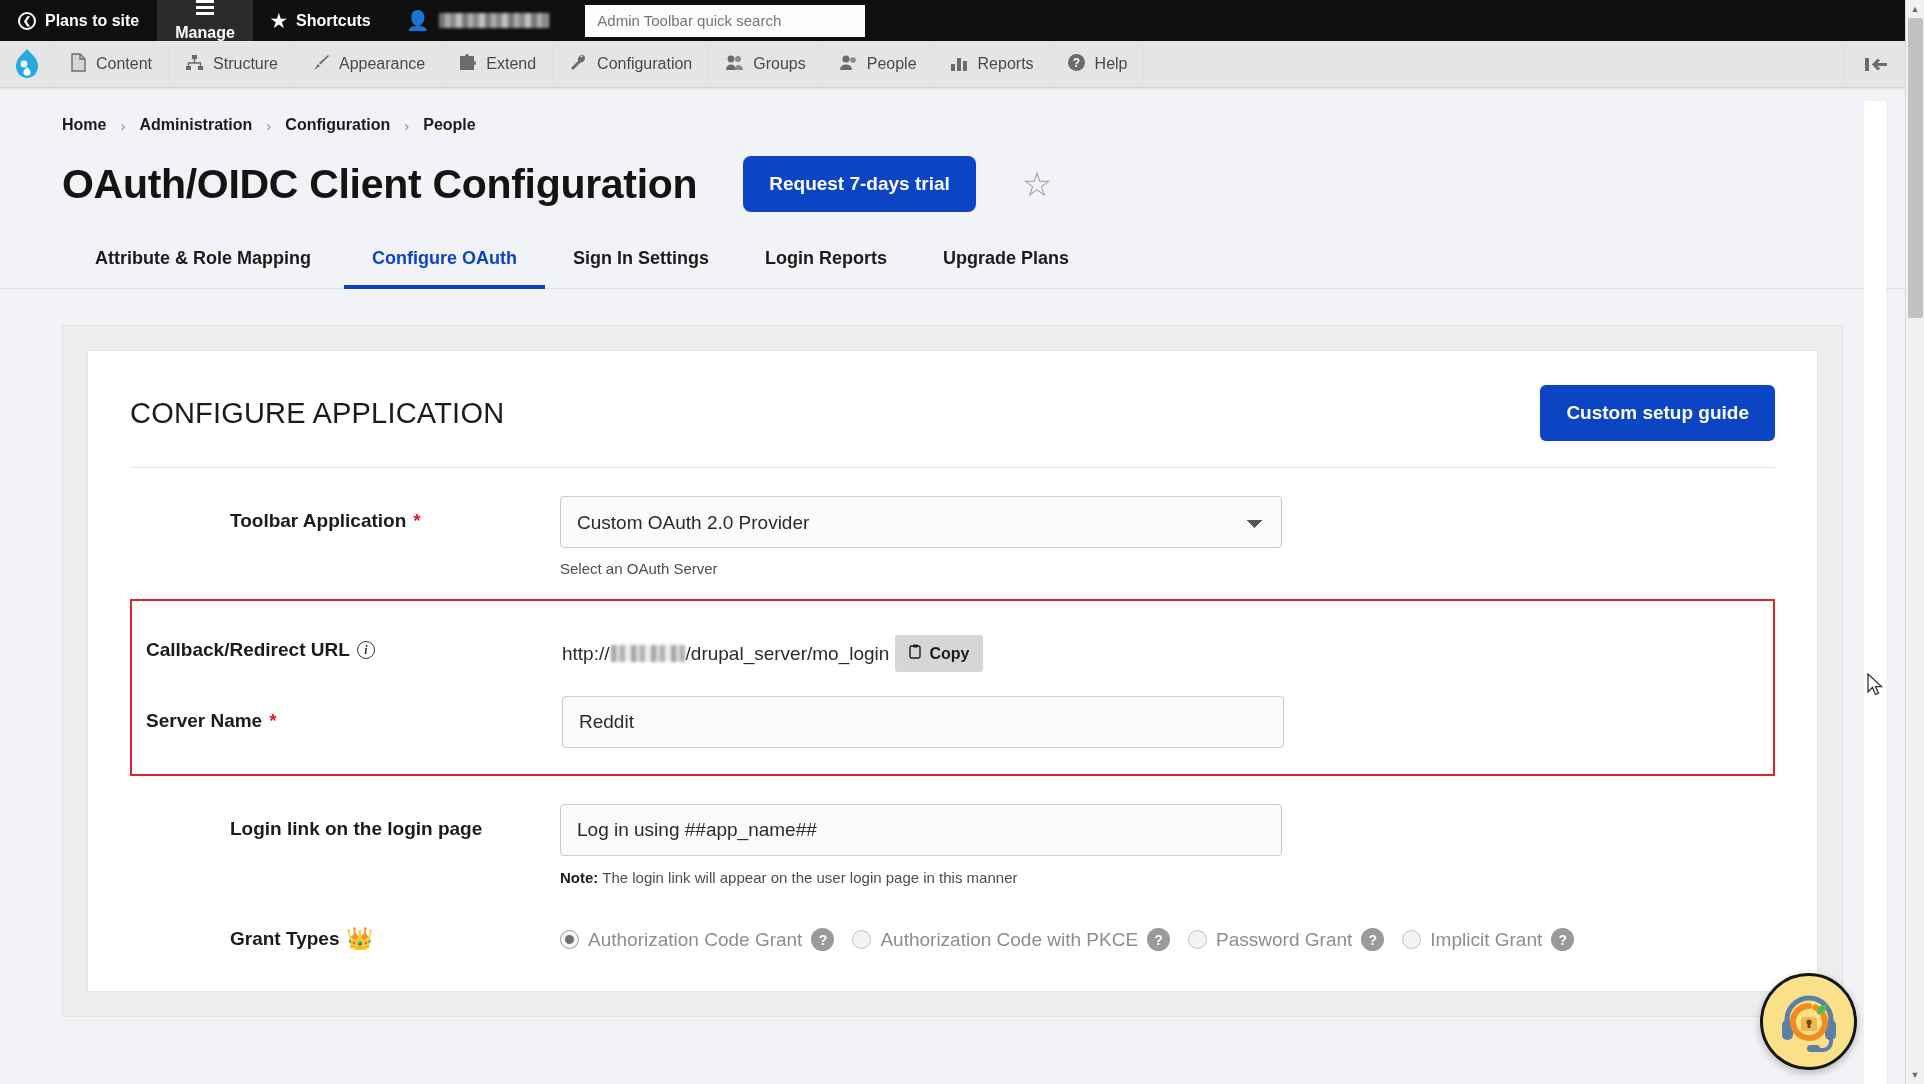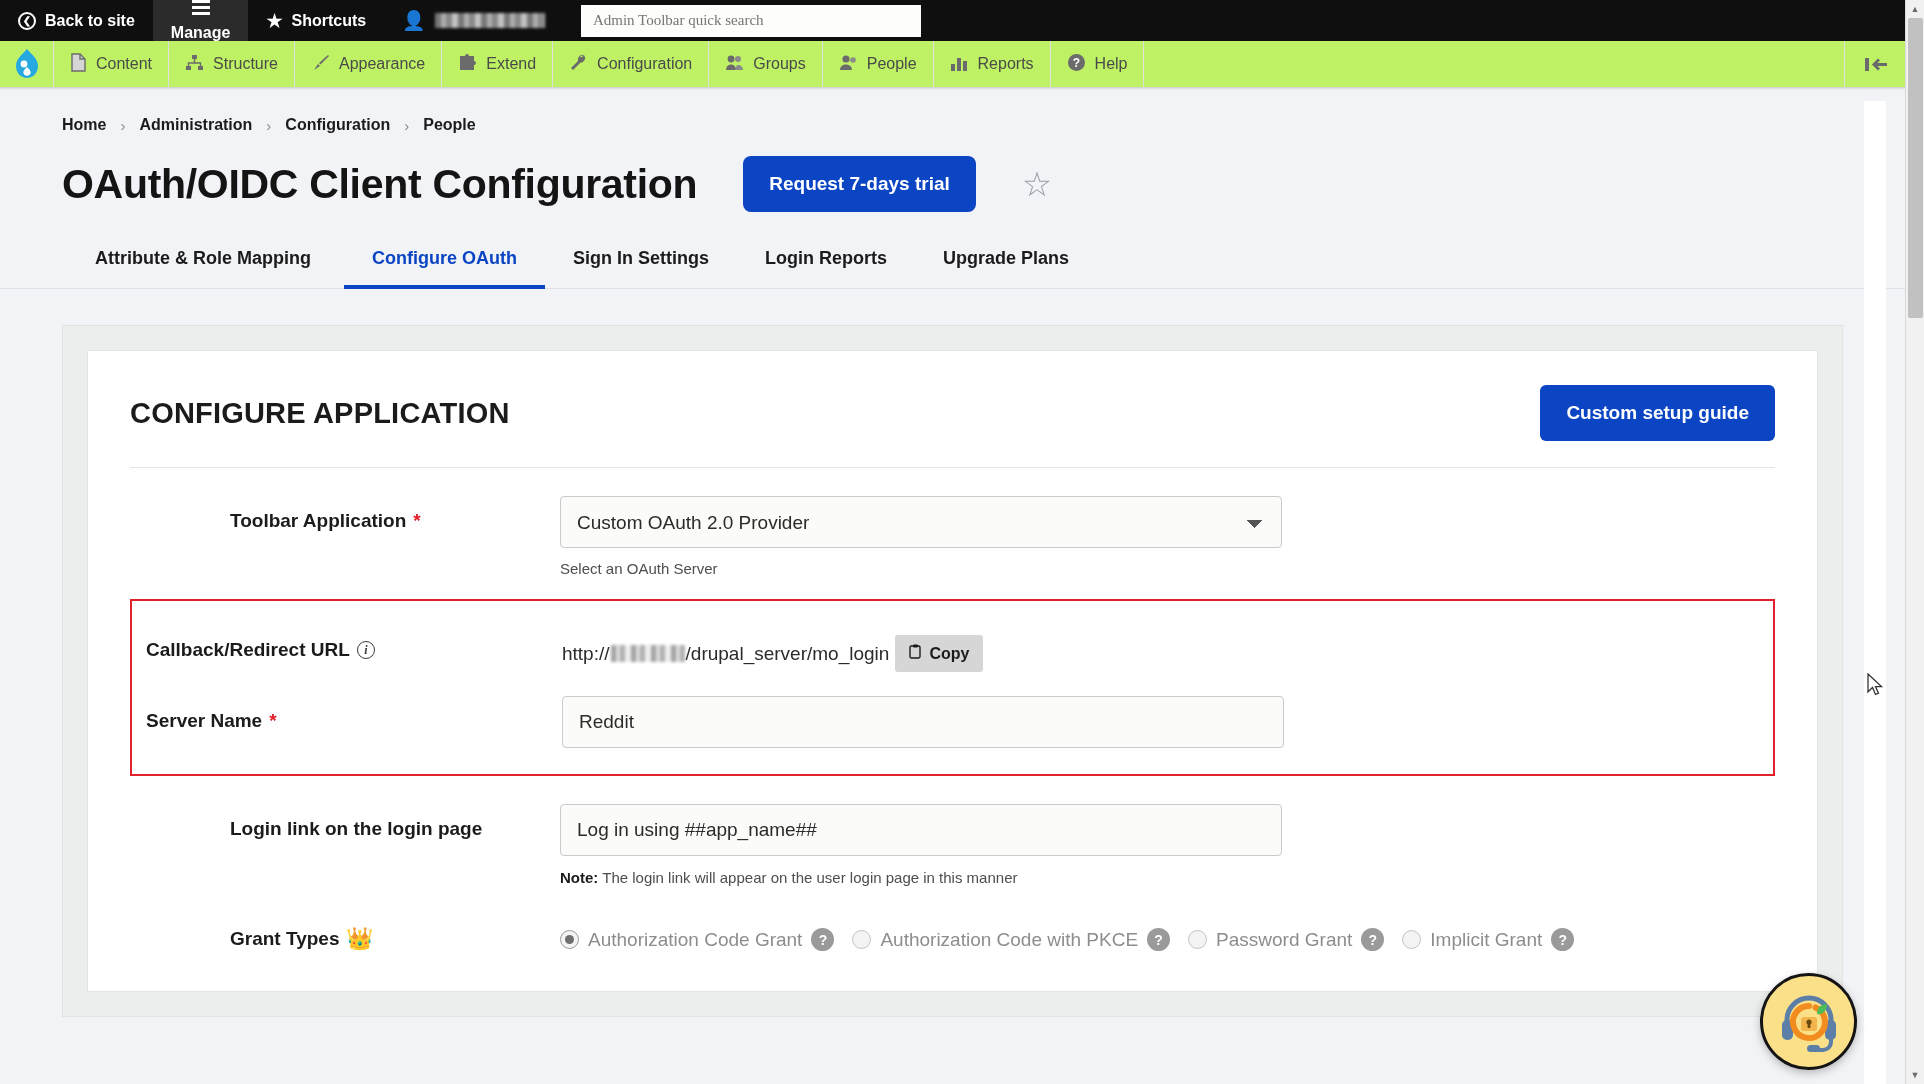--- a/index.html
+++ b/index.html
@@ -35,43 +35,43 @@
     height:41px; background:#0f0f0f; color:#fff;
     display:flex; align-items:stretch; font-size:16px;
   }
   .admin-bar .ab-item {
     display:flex; align-items:center; gap:9px;
     padding:0 18px; font-weight:bold; color:#fff; white-space:nowrap;
   }
   .admin-bar .ab-item.active { background:#2b2b2b;flex-direction:column; }
   .ab-search {
     align-self:center; margin-left:18px;
-    width:340px; height:32px; background:#fdfdfb;
+    width:280px; height:32px; background:#fdfdfb;
     border:0; color:#767676; font-size:15px;
-    padding:0 12px; font-family:Liberation Serif, serif;
+    padding:0 12px; font-family:Liberation Sans, sans-serif;
   }
   .redact {
     display:inline-block; height:15px; width:110px;
     background:
       repeating-linear-gradient(90deg,#8a8a8a 0 6px,#c9c9c9 6px 11px,#9d9d9d 11px 17px,#e2e2e2 17px 23px);
     filter:blur(1.6px); opacity:.85; border-radius:1px;
   }
   .icon-back {
     width:18px;height:18px;border-radius:50%;border:2px solid #fff;
     display:inline-flex;align-items:center;justify-content:center;
     font-size:10px;line-height:1;
   }
   .icon-hamburger { display:inline-flex; flex-direction:column; gap:3px; }
   .icon-hamburger i { display:block; width:18px; height:3px; background:#fff; }
   .icon-star-solid { font-size:18px; line-height:1; color:#fff; }
   .icon-person { font-size:19px; line-height:1; }
 
   
   .menu-bar {
-    height:47px; background:#bef264; border-bottom:1px solid #d4d4d4;
+    height:47px; background:#e5e5e5; border-bottom:1px solid #d4d4d4;
     display:flex; align-items:stretch; font-size:16px; color:#333;
     box-shadow:0 1px 2px rgba(0,0,0,.10);
     position:relative; z-index:5;
   }
   .menu-bar .mb-logo {
     width:54px; display:flex; align-items:center; justify-content:center;
     border-right:1px solid #e0e0e0;
   }
   .menu-bar .mb-item {
     display:flex; align-items:center; gap:9px; padding:0 16px;
@@ -125,21 +125,21 @@
   }
   .card {
     background:#fff; border:1px solid #e4e6e6;
     padding:34px 42px 40px 42px;
   }
   .card-head {
     display:flex; align-items:center; justify-content:space-between;
     padding-bottom:26px; border-bottom:1px solid #e3e4e6;
   }
   .card-head h2 {
-    margin:0; font-size:29px; font-weight:bold; color:#1b1b1b; letter-spacing:.2px;
+    margin:0; font-size:29px; font-weight:normal; color:#1b1b1b; letter-spacing:.2px;
   }
   .setup-btn {
     background:#0b45c4; color:#fff; border:0; border-radius:6px;
     font-size:19px; font-weight:bold; padding:17px 26px; cursor:pointer;
     font-family:"Liberation Sans", sans-serif;
   }
 
   .form-row { display:flex; align-items:flex-start; padding:28px 0 0 0; }
   .form-label {
     width:430px; padding-left:100px; padding-top:14px;
@@ -233,21 +233,21 @@
   .side-strip { position:absolute; top:101px; right:19px; width:22px; bottom:0; background:#fff; z-index:20;}
 </style>
 </head>
 <body>
 
 <div class="viewport">
 
   <div class="admin-bar">
     <div class="ab-item">
       <span class="icon-back">❮</span>
-      <span>Back to site</span>
+      <span>Plans to site</span>
     </div>
     <div class="ab-item active">
       <span class="icon-hamburger">
           <i></i>
           <i></i>
           <i></i>
         </span>
       <span>Manage</span>
     </div>
     <div class="ab-item">

